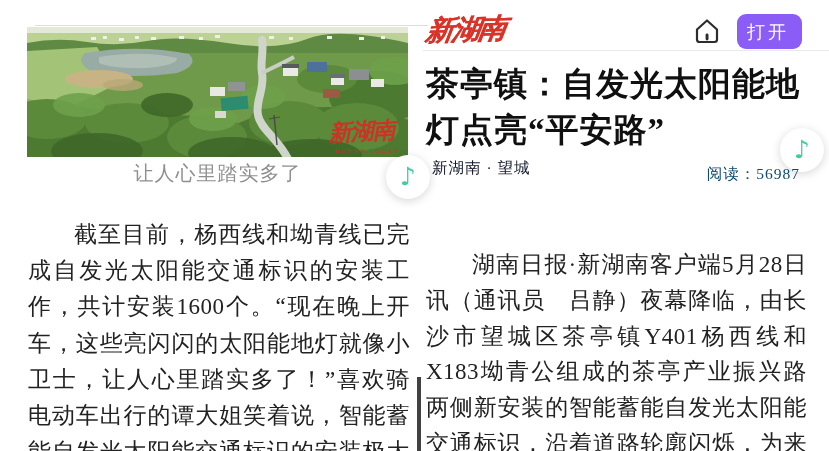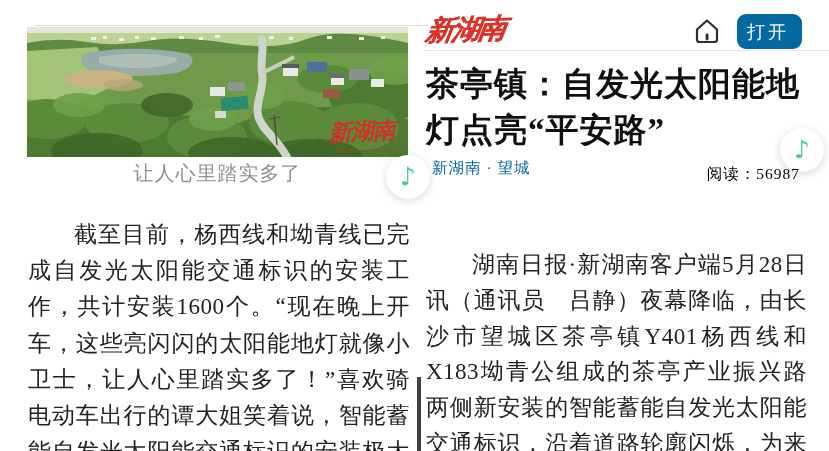--- a/index.html
+++ b/index.html
@@ -27,32 +27,32 @@
               transform:translateY(-1px);}
 
   
   .logo{position:absolute;left:426px;top:11px;font-size:28px;font-weight:900;font-style:italic;
         color:#da3227;transform:skewX(-10deg) rotate(-2deg);letter-spacing:-2px;cursor:pointer;
         text-shadow:0.6px 0 #da3227;}
   .brand{position:absolute;left:513px;top:19px;font-size:19px;color:#242424;letter-spacing:1.5px;
          font-family:"Liberation Sans","DejaVu Sans",sans-serif;}
   .home-btn{position:absolute;left:692px;top:16px;width:30px;height:30px;background:none;border:none;
             padding:0;cursor:pointer;}
-  .open-btn{position:absolute;left:737px;top:14px;width:65px;height:35px;background:#0369a1;
+  .open-btn{position:absolute;left:737px;top:14px;width:65px;height:35px;background:#8b5cf6;
             border:none;border-radius:9px;color:#ffffff;font-size:18px;letter-spacing:3px;
             font-family:"Liberation Sans","DejaVu Sans",sans-serif;display:flex;align-items:center;
             justify-content:center;padding-left:3px;cursor:pointer;}
   .header-divider{position:absolute;left:423px;top:50px;width:406px;height:1px;background:#e9e9e9;}
 
   
   .title{position:absolute;left:426px;top:61px;width:386px;font-size:33px;line-height:46px;
          font-weight:bold;color:#101010;letter-spacing:1px;}
-  .source{position:absolute;left:432px;top:158px;font-size:15.5px;color:#0369a1;letter-spacing:1px;}
+  .source{position:absolute;left:432px;top:158px;font-size:15.5px;color:#0f172a;letter-spacing:1px;}
   .timestamp{position:absolute;left:432px;top:183px;font-size:17px;color:#a2a2a2;letter-spacing:0.5px;}
-  .read-count{position:absolute;right:29px;top:164px;font-size:15.5px;color:#000000;z-index:4;
+  .read-count{position:absolute;right:29px;top:164px;font-size:15.5px;color:#0c4a6e;z-index:4;
               letter-spacing:1px;}
 
   
   .scroll-indicator{position:absolute;left:417px;top:377px;width:4px;height:74px;background:#414141;}
 </style>
 </head>
 <body>
 
 <div id="app">
 

